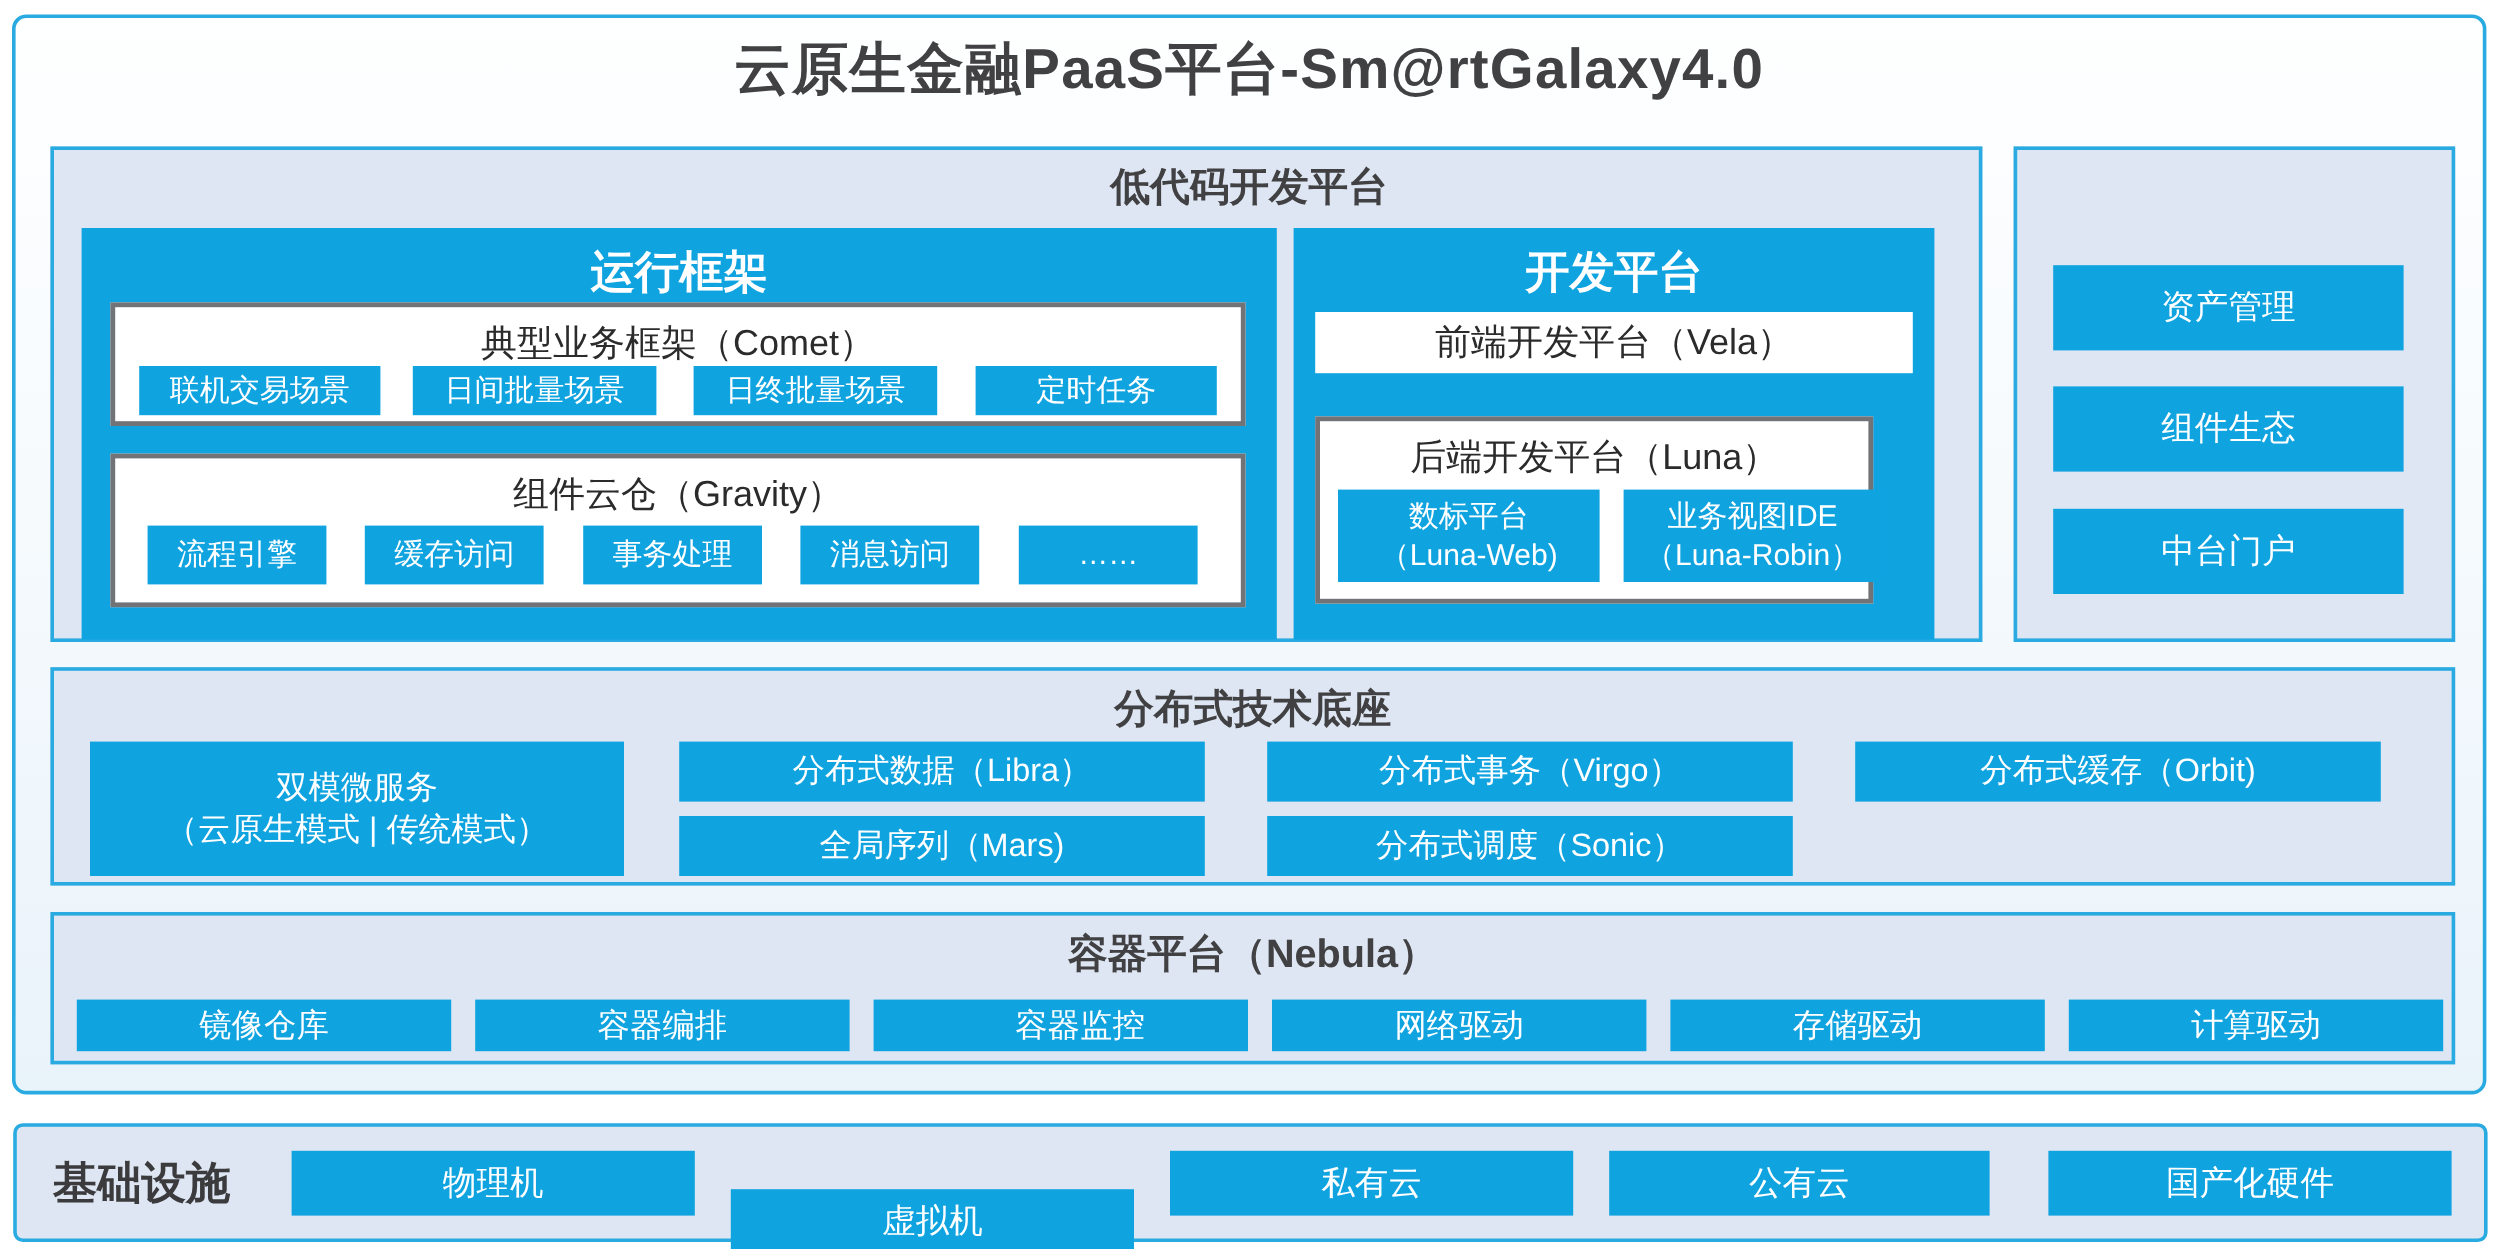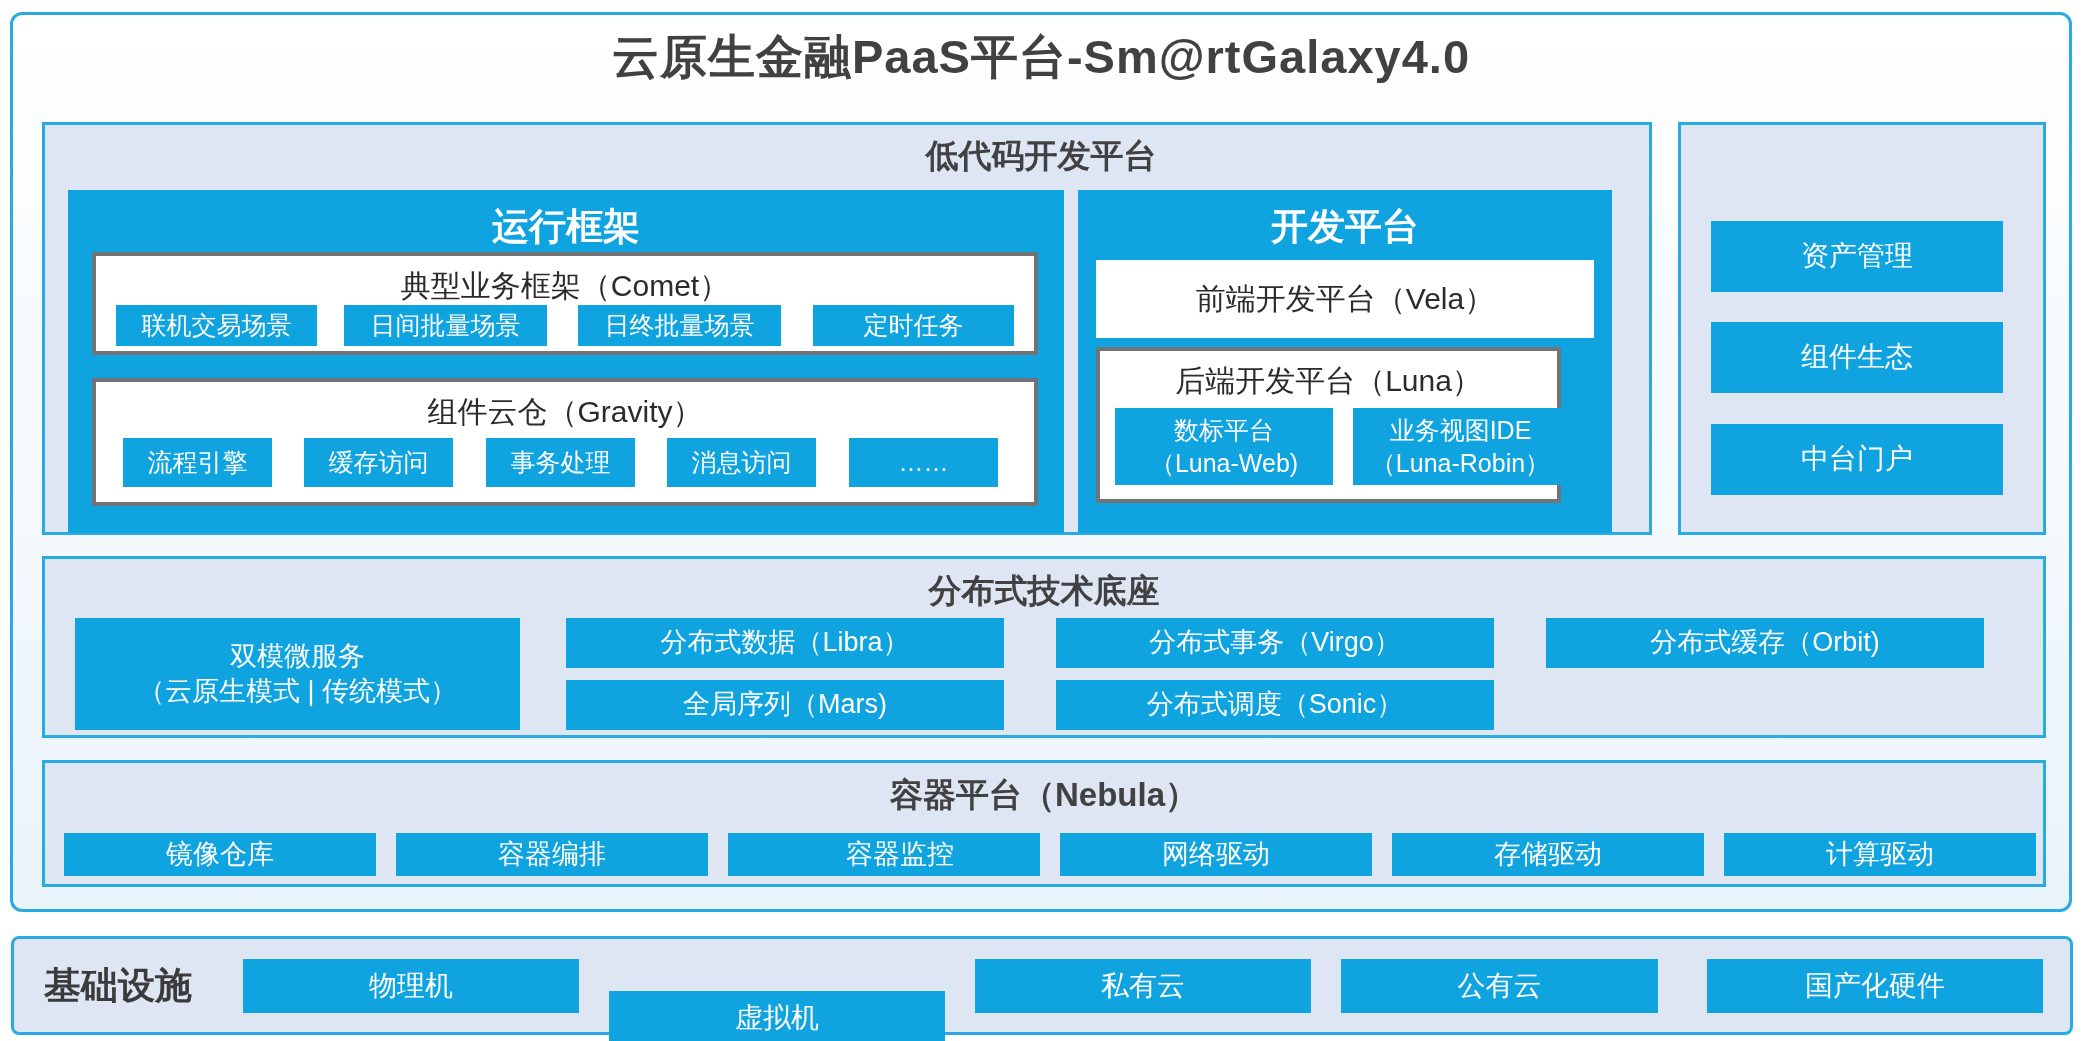--- a/index.html
+++ b/index.html
@@ -92,21 +92,21 @@
         <div class="chip" style="left:208px;top:56px;width:149px;height:49px;">缓存访问</div>
         <div class="chip" style="left:390px;top:56px;width:149px;height:49px;">事务处理</div>
         <div class="chip" style="left:571px;top:56px;width:149px;height:49px;">消息访问</div>
         <div class="chip" style="left:753px;top:56px;width:149px;height:49px;">……</div>
       </div>
     </div>
 
     <div class="bluebox" style="left:1033px;top:65px;width:534px;height:343px;">
       <div class="bluebox-title">开发平台</div>
 
-      <div class="whitebox center-text" style="left:18px;top:70px;width:498px;height:78px;">前端开发平台（Vela）</div>
+      <div class="whitebox center-text" style="left:18px;top:70px;width:498px;height:51px;">前端开发平台（Vela）</div>
 
       <div class="whitebox wb-border" style="left:18px;top:157px;width:465px;height:156px;">
         <div class="wb-title">后端开发平台（Luna）</div>
         <div class="chip two-line" style="left:15px;top:57px;width:218px;height:77px;">
           <span>数标平台</span>
           <span>（Luna-Web)</span>
         </div>
         <div class="chip two-line" style="left:253px;top:57px;width:215px;height:77px;">
           <span>业务视图IDE</span>
           <span>（Luna-Robin）</span>

